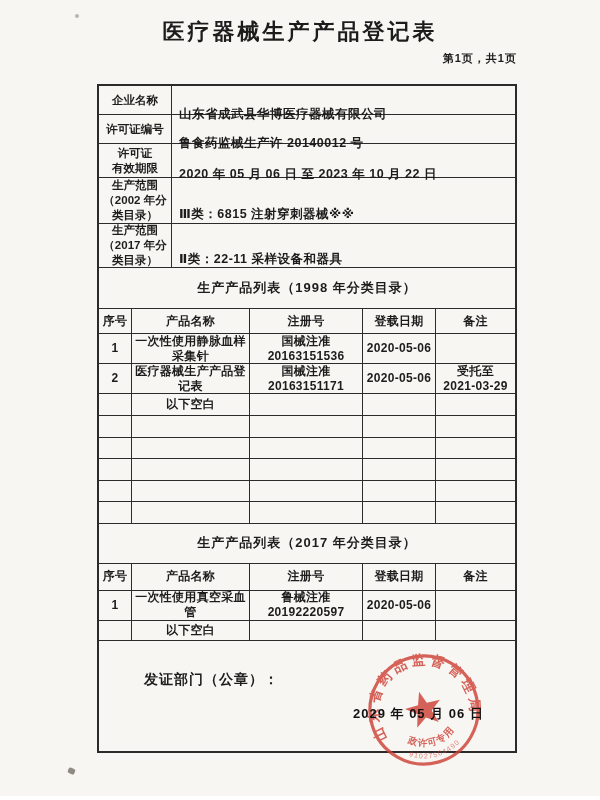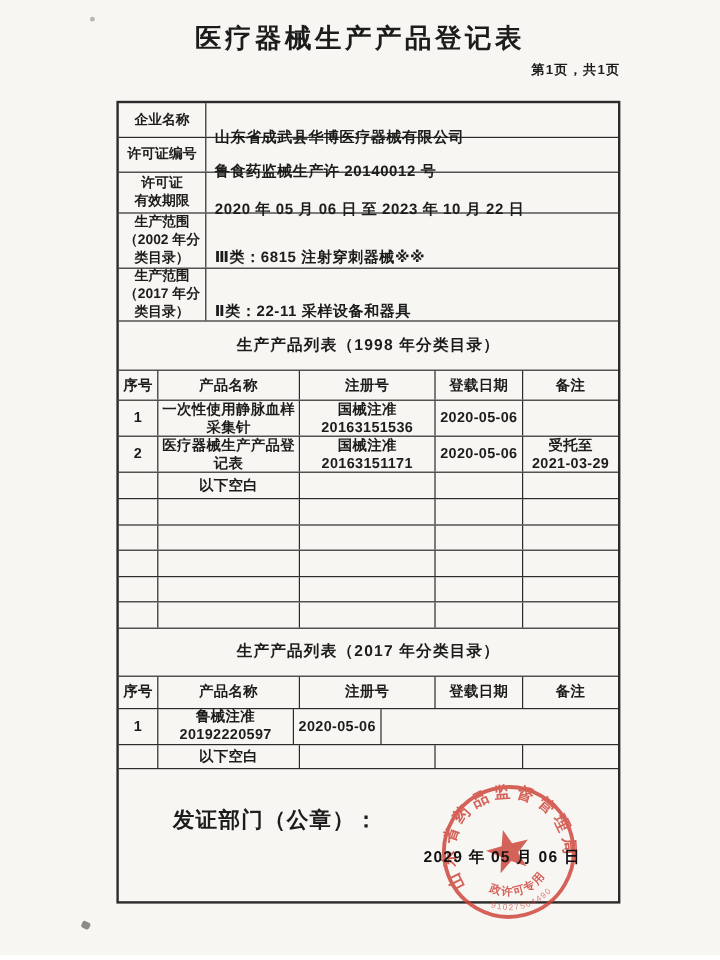--- a/index.html
+++ b/index.html
@@ -57,21 +57,21 @@
   }
   .prow>div:last-child{border-right:none;}
   .c1{width:33px}.c2{width:118px}.c3{width:113px}.c4{width:73px}.c5{flex:1}
   .hd{height:25px}.hd2{height:27px}
   .r30{height:30px}.r22{height:22px}.r21{height:21.5px}.r20{height:20px}
   .footer{
     position:relative;height:110px;border-bottom:none;overflow:visible;
   }
   .issuer{
     position:absolute;left:45px;top:30px;
-    font-weight:bold;font-size:18px;letter-spacing:1px;
+    font-weight:bold;font-size:14px;letter-spacing:1px;
   }
   .issue-date{
     position:absolute;left:254px;top:64px;z-index:3;
     font-weight:bold;font-size:13px;letter-spacing:1px;color:#111;
   }
   .seal{
     position:absolute;left:253px;top:-3px;width:144px;height:144px;
     z-index:2;opacity:0.82;
   }
   .artifact1{
@@ -192,20 +192,21 @@
 
     <div class="prow hd2">
       <div class="c1">序号</div>
       <div class="c2">产品名称</div>
       <div class="c3">注册号</div>
       <div class="c4">登载日期</div>
       <div class="c5">备注</div>
     </div>
     <div class="prow r30">
       <div class="c1">1</div>
+      <div class="c2">一次性使用真空采血管</div>
       <div class="c3">鲁械注准
 20192220597</div>
       <div class="c4">2020-05-06</div>
       <div class="c5"></div>
     </div>
     <div class="prow r20">
       <div class="c1"></div>
       <div class="c2">以下空白</div>
       <div class="c3"></div>
       <div class="c4"></div>

